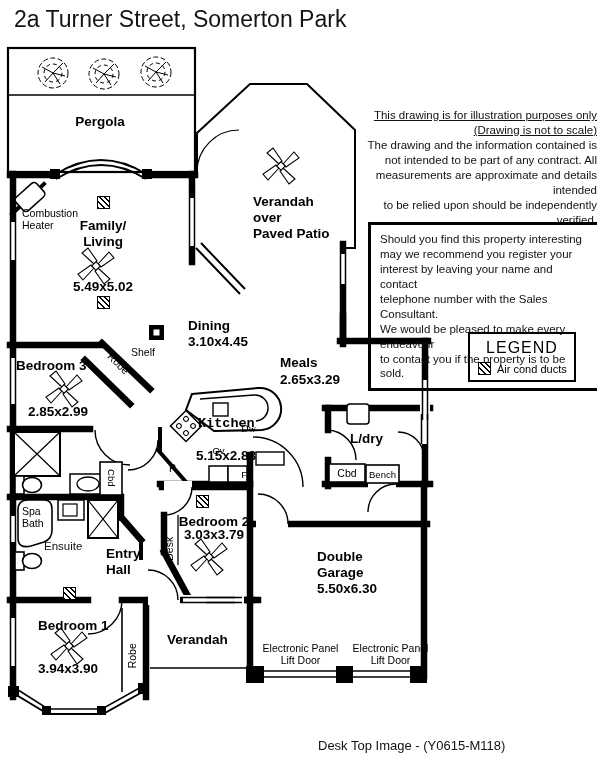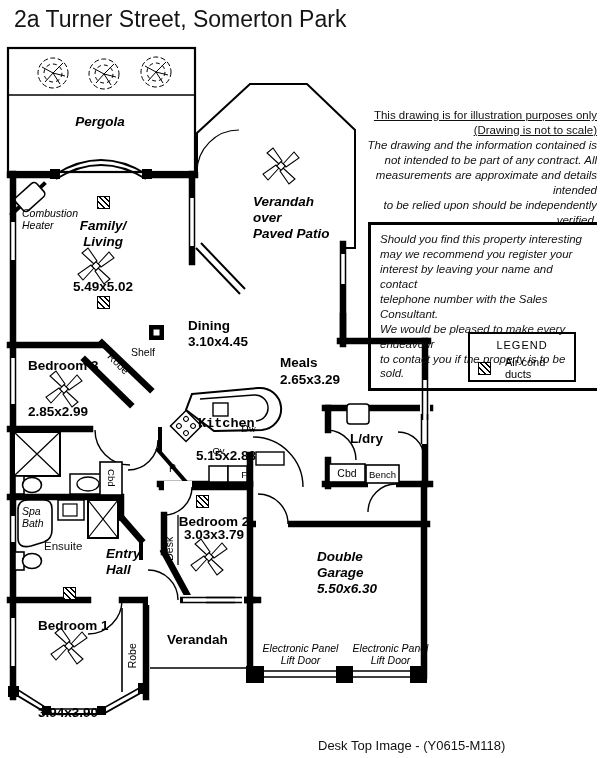--- a/index.html
+++ b/index.html
@@ -1,30 +1,30 @@
 <!DOCTYPE html>
 <html><head>
 <meta charset="utf-8">
 <style>
   html,body{margin:0;padding:0;background:#fff;}
   .page{position:relative;width:597px;height:758px;background:#fff;overflow:hidden;
         font-family:"Liberation Sans", sans-serif;color:#000;}
   .abs{position:absolute;}
-  .pre{white-space:pre-line;font-style:italic;}
+  .pre{white-space:pre-line;}
   .title{font-size:23px;font-weight:400;color:#141414;letter-spacing:0;}
   .room{font-size:13.5px;font-weight:bold;line-height:1.18;color:#000;}
   .dim{font-size:13.5px;font-weight:bold;color:#000;}
   .sm{font-size:10.5px;font-weight:400;color:#000;line-height:1.1;}
   .xs{font-size:9.5px;font-weight:400;color:#000;line-height:1;}
   .ann{font-size:11.5px;line-height:1.3;color:#111;}
   .u{text-decoration:underline;}
   .notebox{border:3px solid #000;padding:7px 9px;width:212px;}
   .legendbox{border:2px solid #000;width:104px;height:46px;}
-  .legend-title{font-size:11px;text-align:center;margin-top:5px;letter-spacing:1px;}
-  .legend-row{display:flex;align-items:center;gap:14px;margin:5px 0 0 8px;font-size:11px;}
+  .legend-title{font-size:16px;text-align:center;margin-top:5px;letter-spacing:1px;}
+  .legend-row{display:flex;align-items:center;gap:6px;margin:5px 0 0 8px;font-size:11px;}
   .duct{display:inline-block;width:13px;height:13px;border:1.6px solid #000;box-sizing:border-box;
         background:repeating-linear-gradient(45deg,#000 0 1.4px,#fff 1.4px 4px);}
   .ctr{text-align:center;}
   .rot45{transform:rotate(45deg);}
   .rotm90{transform:rotate(-90deg);}
   .rot90{transform:rotate(90deg);}
   .est{font-size:13px;line-height:1.22;color:#111;}
 </style>
 </head>
 <body>
@@ -264,21 +264,21 @@
   <div class="abs room ctr pre" style="left:63px;top:218px;width:80px;">Family/
 Living</div>
   <div class="abs dim ctr" style="left:58px;top:279px;width:90px;">5.49x5.02</div>
   <div class="abs room pre" style="left:253px;top:194px;">Verandah
 over
 Paved Patio</div>
   <div class="abs room" style="left:188px;top:318px;">Dining</div>
   <div class="abs dim" style="left:188px;top:334px;">3.10x4.45</div>
   <div class="abs sm" style="left:131px;top:347px;">Shelf</div>
   <div class="abs sm ctr rot45" style="left:98px;top:358px;width:40px;">Robe</div>
-  <div class="abs room" style="left:28px;top:358px;text-align:center;">Bedroom 3</div>
+  <div class="abs room" style="left:16px;top:358px;text-align:center;">Bedroom 3</div>
   <div class="abs dim" style="left:28px;top:404px;">2.85x2.99</div>
   <div class="abs room" style="left:280px;top:355px;">Meals</div>
   <div class="abs dim" style="left:280px;top:372px;">2.65x3.29</div>
   <div class="abs room" style="left:198px;top:416px;font-family:Liberation Mono, monospace;">Kitchen</div>
   <div class="abs dim" style="left:196px;top:448px;">5.15x2.88</div>
   <div class="abs sm" style="left:241px;top:423px;font-family:Liberation Serif, serif;">Dw</div>
   <div class="abs sm" style="left:169px;top:463px;">P</div>
   <div class="abs xs ctr" style="left:209px;top:446px;width:19px;">Ov</div>
   <div class="abs xs ctr" style="left:228px;top:470px;width:19px;margin-left:9px;">Fs</div>
   <div class="abs room" style="left:350px;top:431px;">L/dry</div>
@@ -287,21 +287,21 @@
   <div class="abs xs ctr rot90" style="left:97px;top:473px;width:28px;">Cbd</div>
   <div class="abs sm pre" style="left:22px;top:506px;">Spa
 Bath</div>
   <div class="abs ann" style="left:44px;top:539px;">Ensuite</div>
   <div class="abs room pre" style="left:106px;top:546px;">Entry
 Hall</div>
   <div class="abs room ctr" style="left:172px;top:514px;width:84px;">Bedroom 2</div>
   <div class="abs dim ctr" style="left:172px;top:527px;width:84px;">3.03x3.79</div>
   <div class="abs sm ctr rotm90" style="left:150px;top:543px;width:40px;">Desk</div>
   <div class="abs room" style="left:38px;top:618px;">Bedroom 1</div>
-  <div class="abs dim" style="left:38px;top:705px;">3.94x3.90</div>
+  <div class="abs dim" style="left:38px;top:661px;">3.94x3.90</div>
   <div class="abs sm ctr rotm90" style="left:113px;top:650px;width:40px;">Robe</div>
   <div class="abs room" style="left:167px;top:632px;">Verandah</div>
   <div class="abs room pre" style="left:317px;top:549px;">Double
 Garage
 5.50x6.30</div>
   <div class="abs sm ctr pre" style="left:258px;top:643px;width:85px;">Electronic Panel
 Lift Door</div>
   <div class="abs sm ctr pre" style="left:348px;top:643px;width:85px;">Electronic Panel
 Lift Door</div>
 

